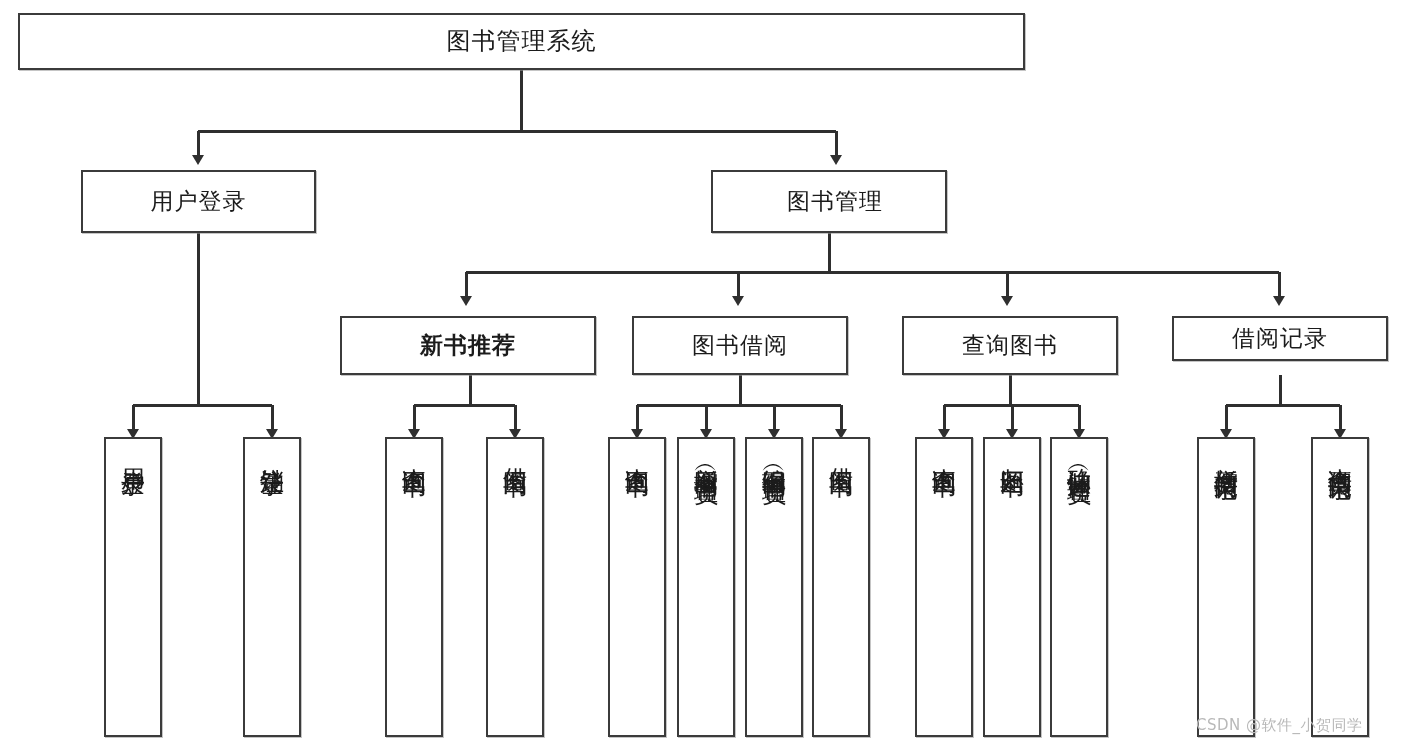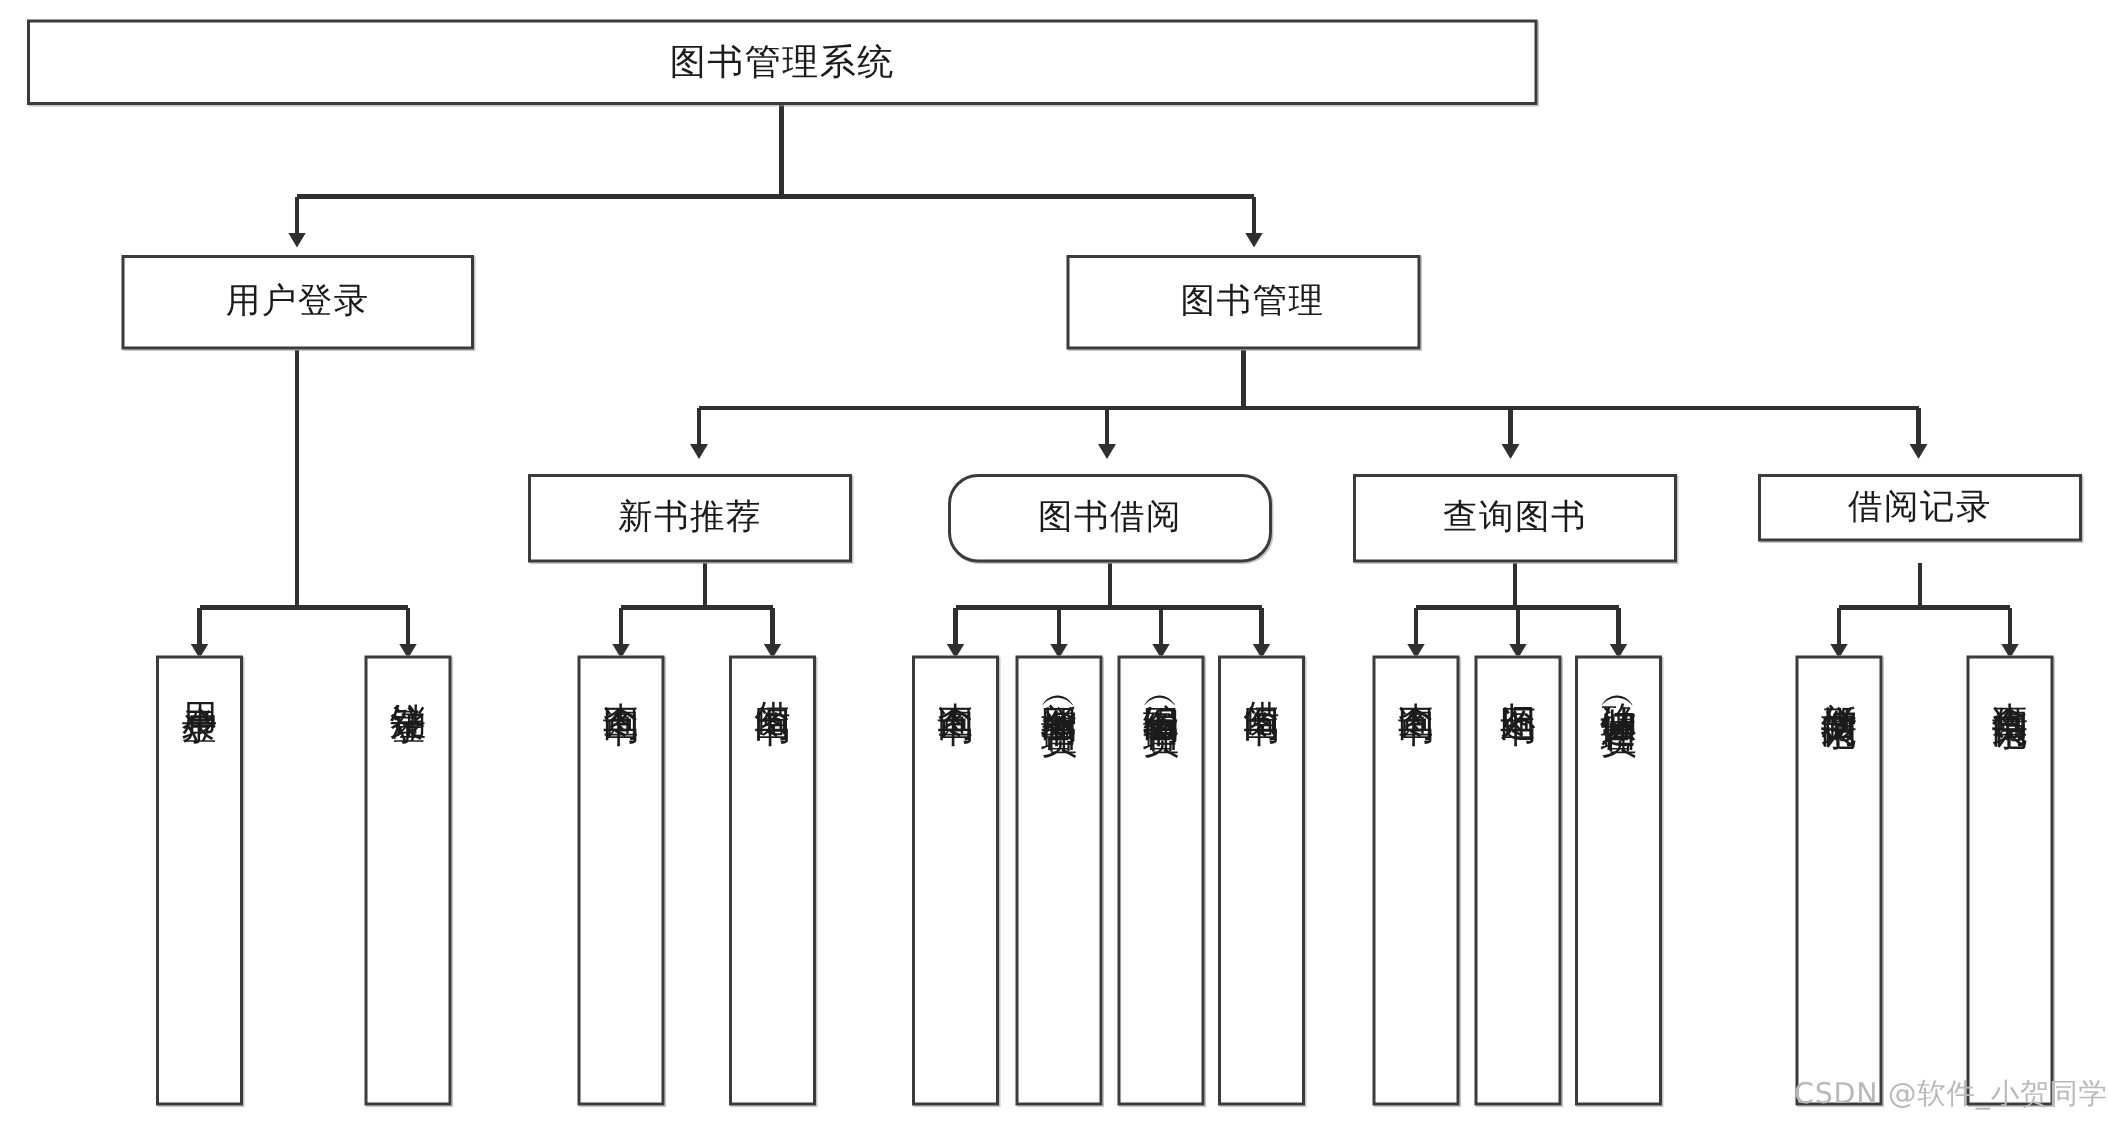--- a/index.html
+++ b/index.html
@@ -63,21 +63,21 @@
     text-orientation: upright;
     font-size: 24px;
     line-height: 1.0;
     letter-spacing: 2px;
     white-space: nowrap;
   }
   .watermark {
     position: absolute;
     left: 1196px;
     top: 716px;
-    font-size: 19px;
+    font-size: 15px;
     color: #b9b9b9;
     letter-spacing: 0.5px;
     white-space: nowrap;
     user-select: none;
   }
 </style>
 </head>
 <body>
 
 <div id="canvas">
@@ -139,25 +139,25 @@
   </div>
 
   <div class="node h" style="left:81px; top:170px; width:235px; height:63px;">
     <span class="lbl">用户登录</span>
   </div>
 
   <div class="node h" style="left:711px; top:170px; width:236px; height:63px;padding-left:12px;">
     <span class="lbl">图书管理</span>
   </div>
 
-  <div class="node h" style="left:352px; top:316px; width:216px; height:59px;">
+  <div class="node h" style="left:340px; top:316px; width:256px; height:59px;font-weight:bold;">
     <span class="lbl">新书推荐</span>
   </div>
 
-  <div class="node h" style="left:632px; top:316px; width:216px; height:59px;border-radius:20px;">
+  <div class="node h" style="left:632px; top:316px; width:216px; height:59px;">
     <span class="lbl">图书借阅</span>
   </div>
 
   <div class="node h" style="left:902px; top:316px; width:216px; height:59px;">
     <span class="lbl">查询图书</span>
   </div>
 
   <div class="node h" style="left:1172px; top:316px; width:216px; height:45px;">
     <span class="lbl">借阅记录</span>
   </div>

